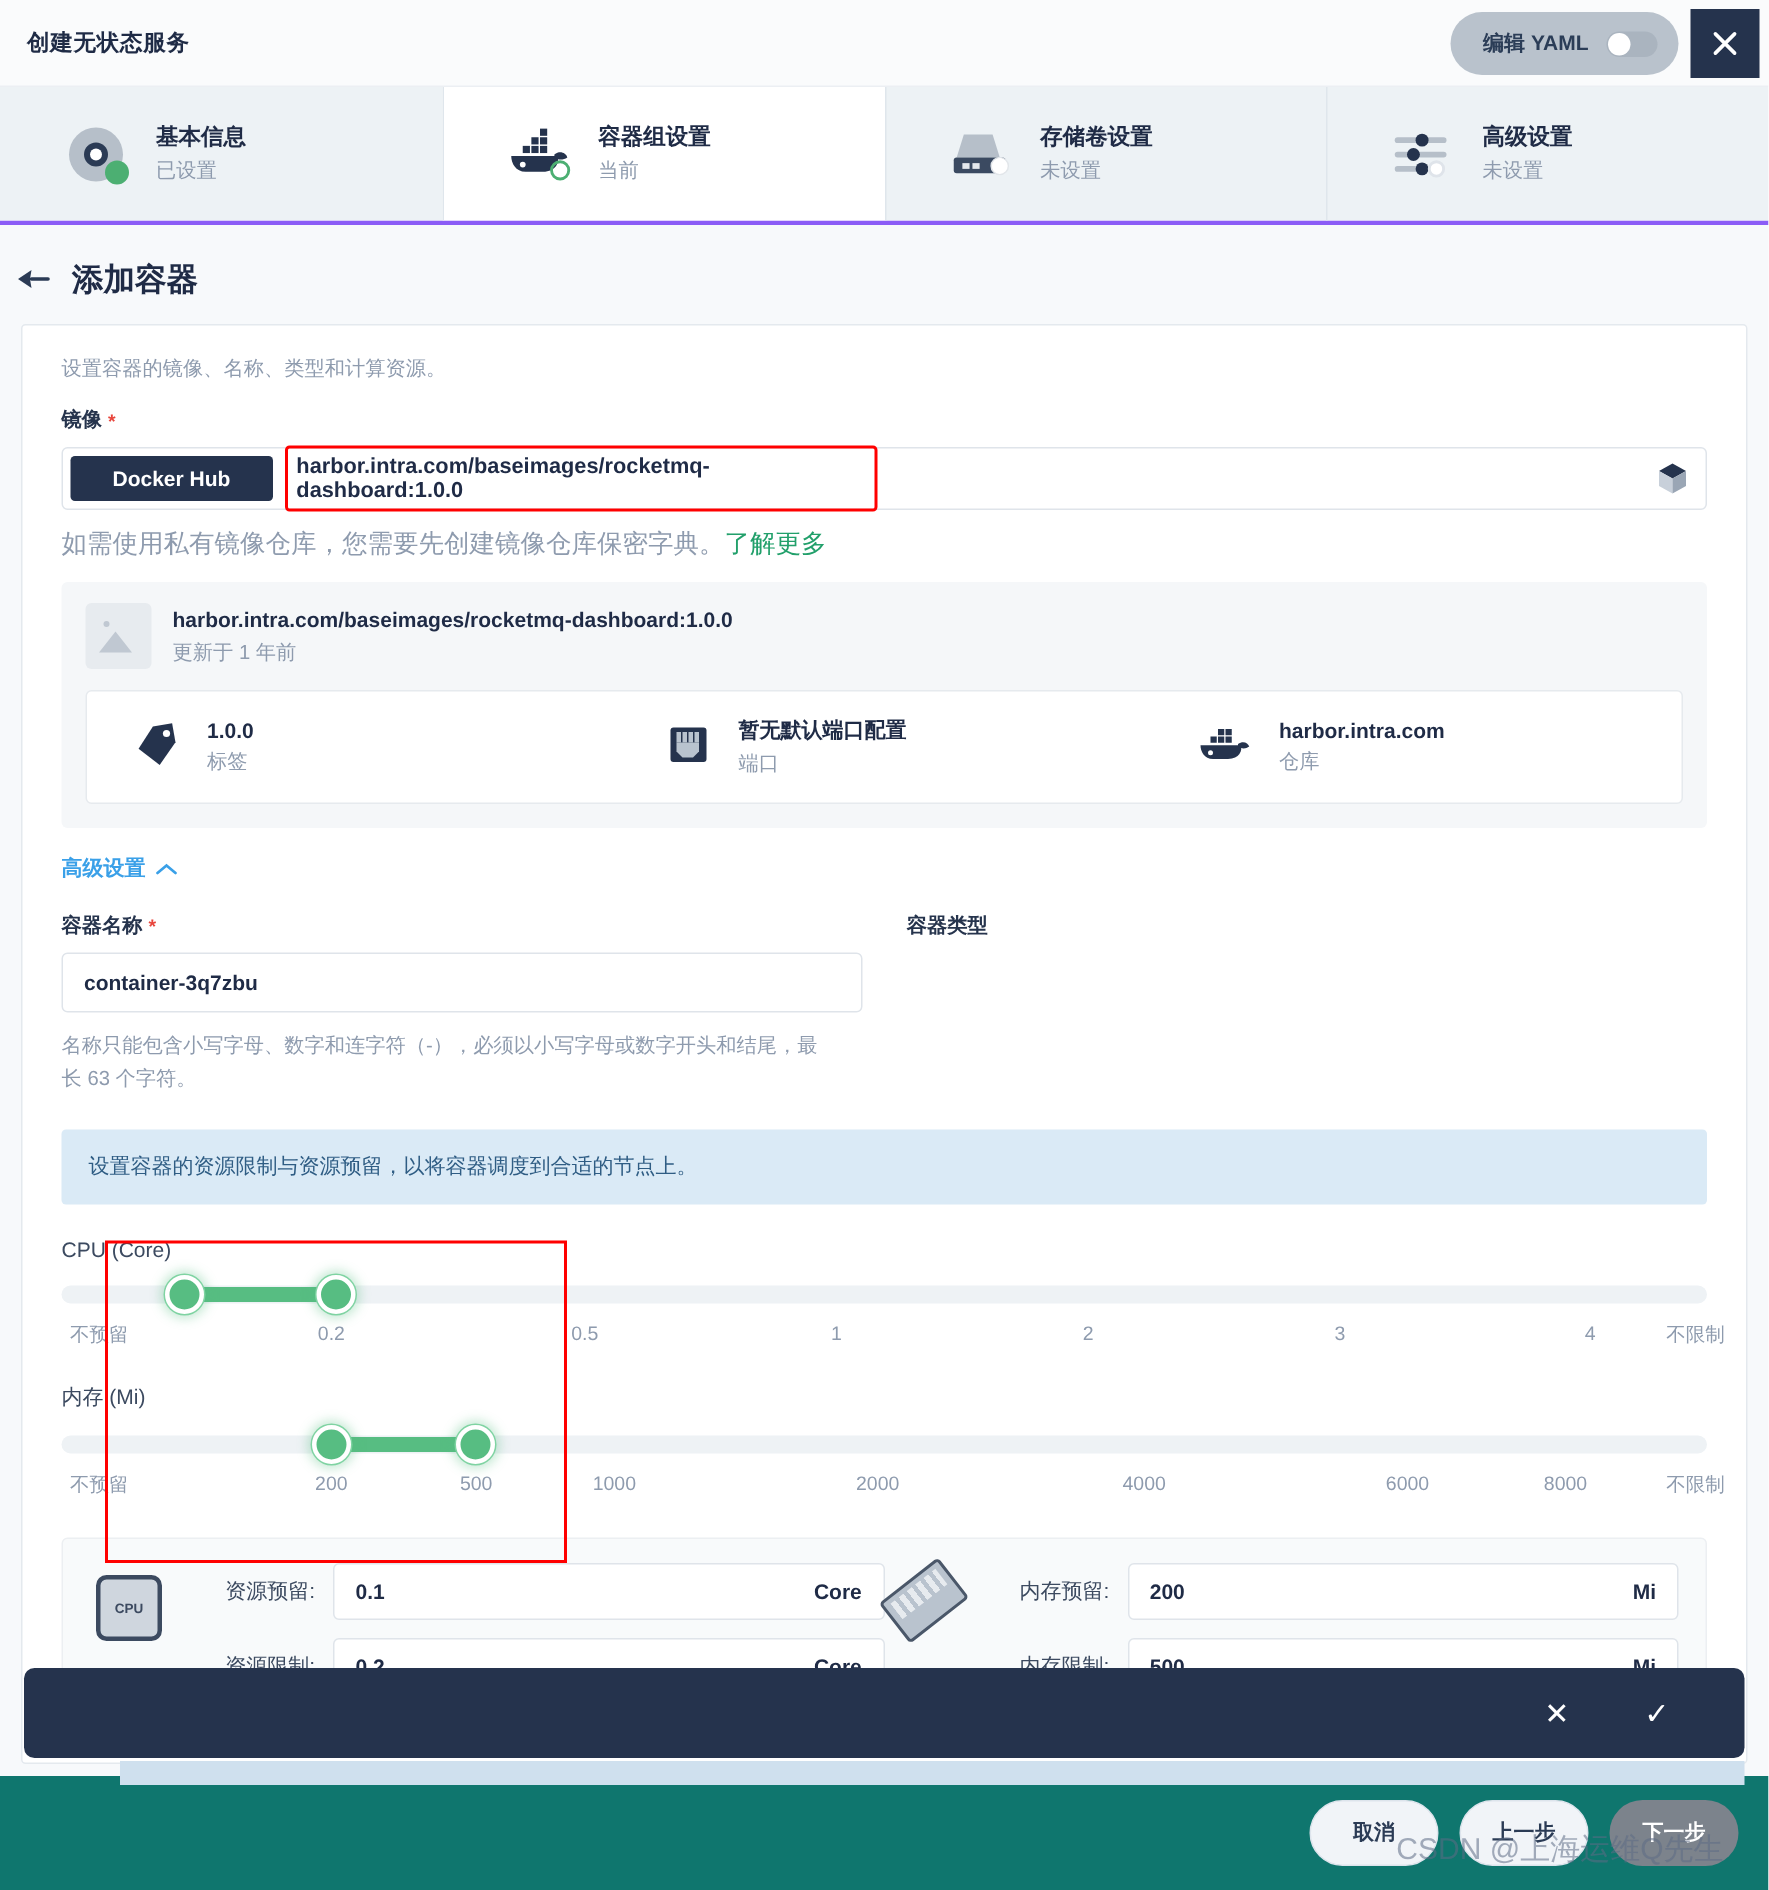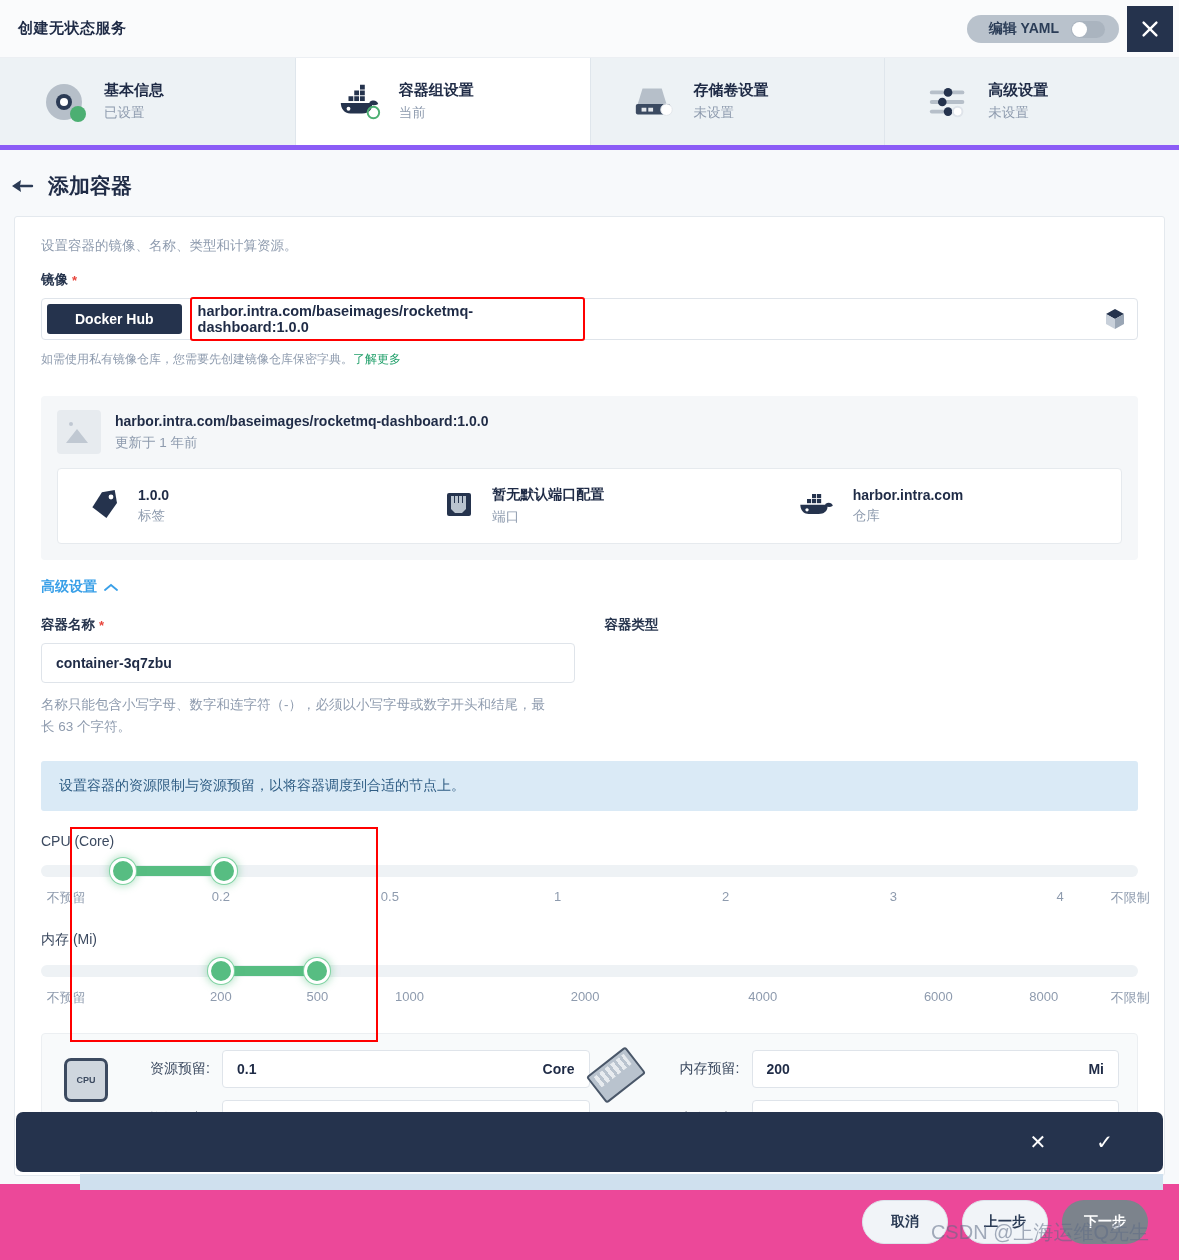--- a/index.html
+++ b/index.html
@@ -19,35 +19,35 @@
     background: #fafbfc;
     display: flex; align-items: center;
     padding-left: 18px;
     position: relative;
     border-bottom: 1px solid #eceff3;
   }
   .header-title { font-size: 15px; font-weight: 700; color: #1f2b46; letter-spacing: .5px; }
   .header-right { position: absolute; right: 0; top: 0; height: 58px; display: flex; align-items: center; }
   .yaml-toggle {
     background: #b9c2cc; border-radius: 22px;
-    height: 28px; display: flex; align-items: center; gap: 12px;
+    height: 42px; display: flex; align-items: center; gap: 12px;
     padding: 0 14px 0 22px; margin-right: 8px; cursor: pointer;
   }
   .yaml-toggle-label { font-size: 14px; font-weight: 700; color: #2b3d57; }
   .switch { width: 34px; height: 17px; background: #aab4bf; border-radius: 10px; position: relative; }
   .switch::after { content:""; position:absolute; left:1px; top:1px; width:15px; height:15px; border-radius:50%; background:#fff; }
   .close-btn {
     width: 46px; height: 46px; background: #25334d; color: #fff;
     display:flex; align-items:center; justify-content:center;
     margin-right: 6px; cursor: pointer;
   }
   .close-btn svg { width: 22px; height: 22px; }
 
   
-  .tabs { display: flex; height: 92px; background:#fff; border-bottom: 5px solid #8b5cf6; }
+  .tabs { display: flex; height: 92px; background:#fff; border-bottom: 3px solid #8b5cf6; }
   .tab {
     flex: 1; display: flex; align-items: center; gap: 16px;
     padding-left: 42px; cursor: pointer; position: relative;
     background: #edf2f5;
   }
   .tab.active { background: #ffffff; }
   .tab + .tab::before {
     content:""; position:absolute; left:0; top:0; bottom:0; width:1px; background:#dfe6ec;
   }
   .tab-icon { width: 46px; height: 40px; position: relative; flex: none; }
@@ -87,21 +87,21 @@
     background: #25334d; color:#fff; font-size: 14px; font-weight: 700;
     height: 30px; display:flex; align-items:center; padding: 0 28px;
     border-radius: 3px; margin-left: 5px; white-space: nowrap;
   }
   .img-value {
     flex:1; font-size: 14.5px; font-weight: 700; color:#1f2b46;
     margin-left: 8px; padding: 4px 6px; border: 2px solid #ff0000; border-radius: 3px;
     max-width: 395px;
   }
   .cube-icon { margin-left:auto; color:#2b3b55; display:flex; }
-  .hint { font-size: 12px; color: #8e9bae; margin: 11px 0 28px 0; }
+  .hint { font-size: 17px; color: #8e9bae; margin: 11px 0 14px 0; }
   .hint a { color: #22a06b; text-decoration: none; }
 
   
   .img-panel { background: #f5f7f9; border-radius: 4px; padding: 14px 16px 16px 16px; }
   .img-panel-head { display:flex; gap: 14px; align-items:center; }
   .img-thumb { width: 44px; height: 44px; background:#e7ebef; border-radius:4px; position:relative; flex:none; }
   .img-thumb::before { content:""; position:absolute; left:9px; bottom:11px; width:0;height:0;
      border-left:11px solid transparent; border-right:11px solid transparent; border-bottom:14px solid #c0c8d2; }
   .img-thumb::after { content:""; position:absolute; left:12px; top:12px; width:4px;height:4px;border-radius:50%;background:#c0c8d2; }
   .img-name { font-size: 14px; font-weight: 700; color:#1f2b46; }
@@ -182,22 +182,22 @@
     height: 60px; background:#25334d; border-radius: 7px;
     display:flex; align-items:center; justify-content:flex-end; gap: 50px;
     padding-right: 50px; z-index: 20;
   }
   .dark-bar span { color:#fff; font-size: 20px; cursor:pointer; }
   .blue-strip { position:absolute; left: 80px; right: 16px; bottom: 70px; height: 16px; background:#cfe0ee; z-index: 19; }
 
   
   .footer {
     position:absolute; left:0; right:0; bottom:0; height: 76px;
-    background:#ec4899; display:flex; align-items:center; justify-content:flex-end;
-    gap: 14px; padding-right: 31px;
+    background:#0f766e; display:flex; align-items:center; justify-content:flex-end;
+    gap: 14px; padding-right: 20px;
   }
   .btn {
     height: 44px; min-width: 86px; border-radius: 24px; display:flex; align-items:center; justify-content:center;
     font-size: 14px; font-weight: 700; cursor: pointer;
   }
   .btn-ghost { background:#f1f4f8; border:1px solid #dde4ec; color:#2b3b55; }
   .btn-primary { background:#7c838c; color:#fff; }
   .watermark {
     position:absolute; right: 30px; bottom: 14px; z-index: 30;
     font-size: 20px; color: rgba(92,108,133,.55); pointer-events:none; white-space:nowrap;

